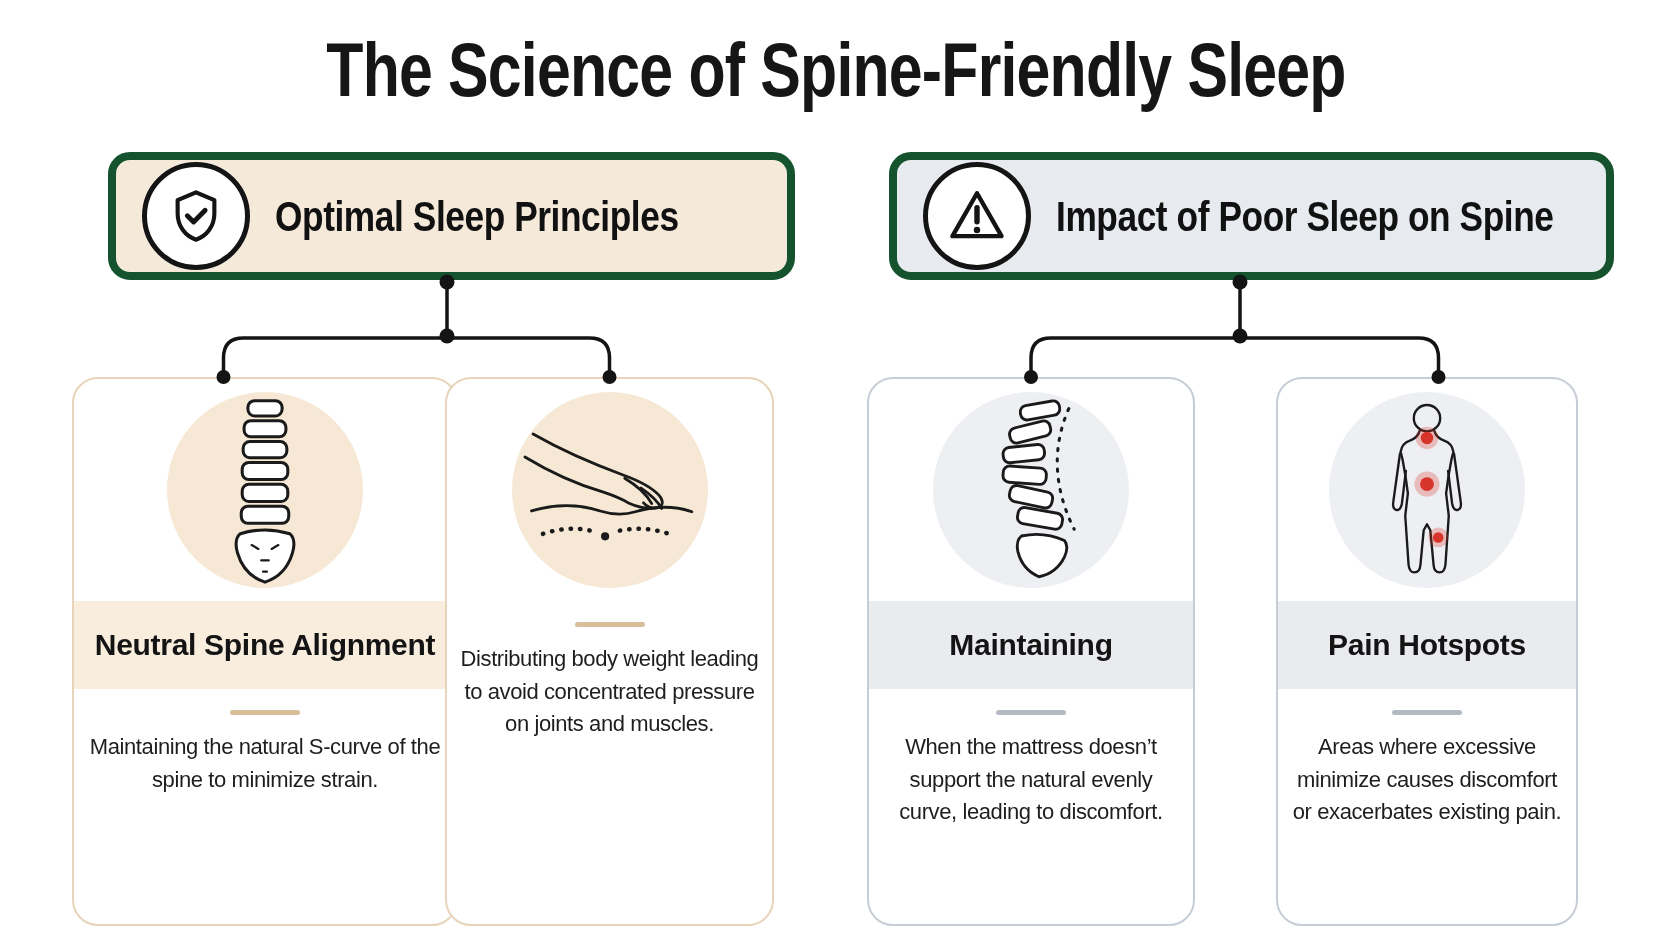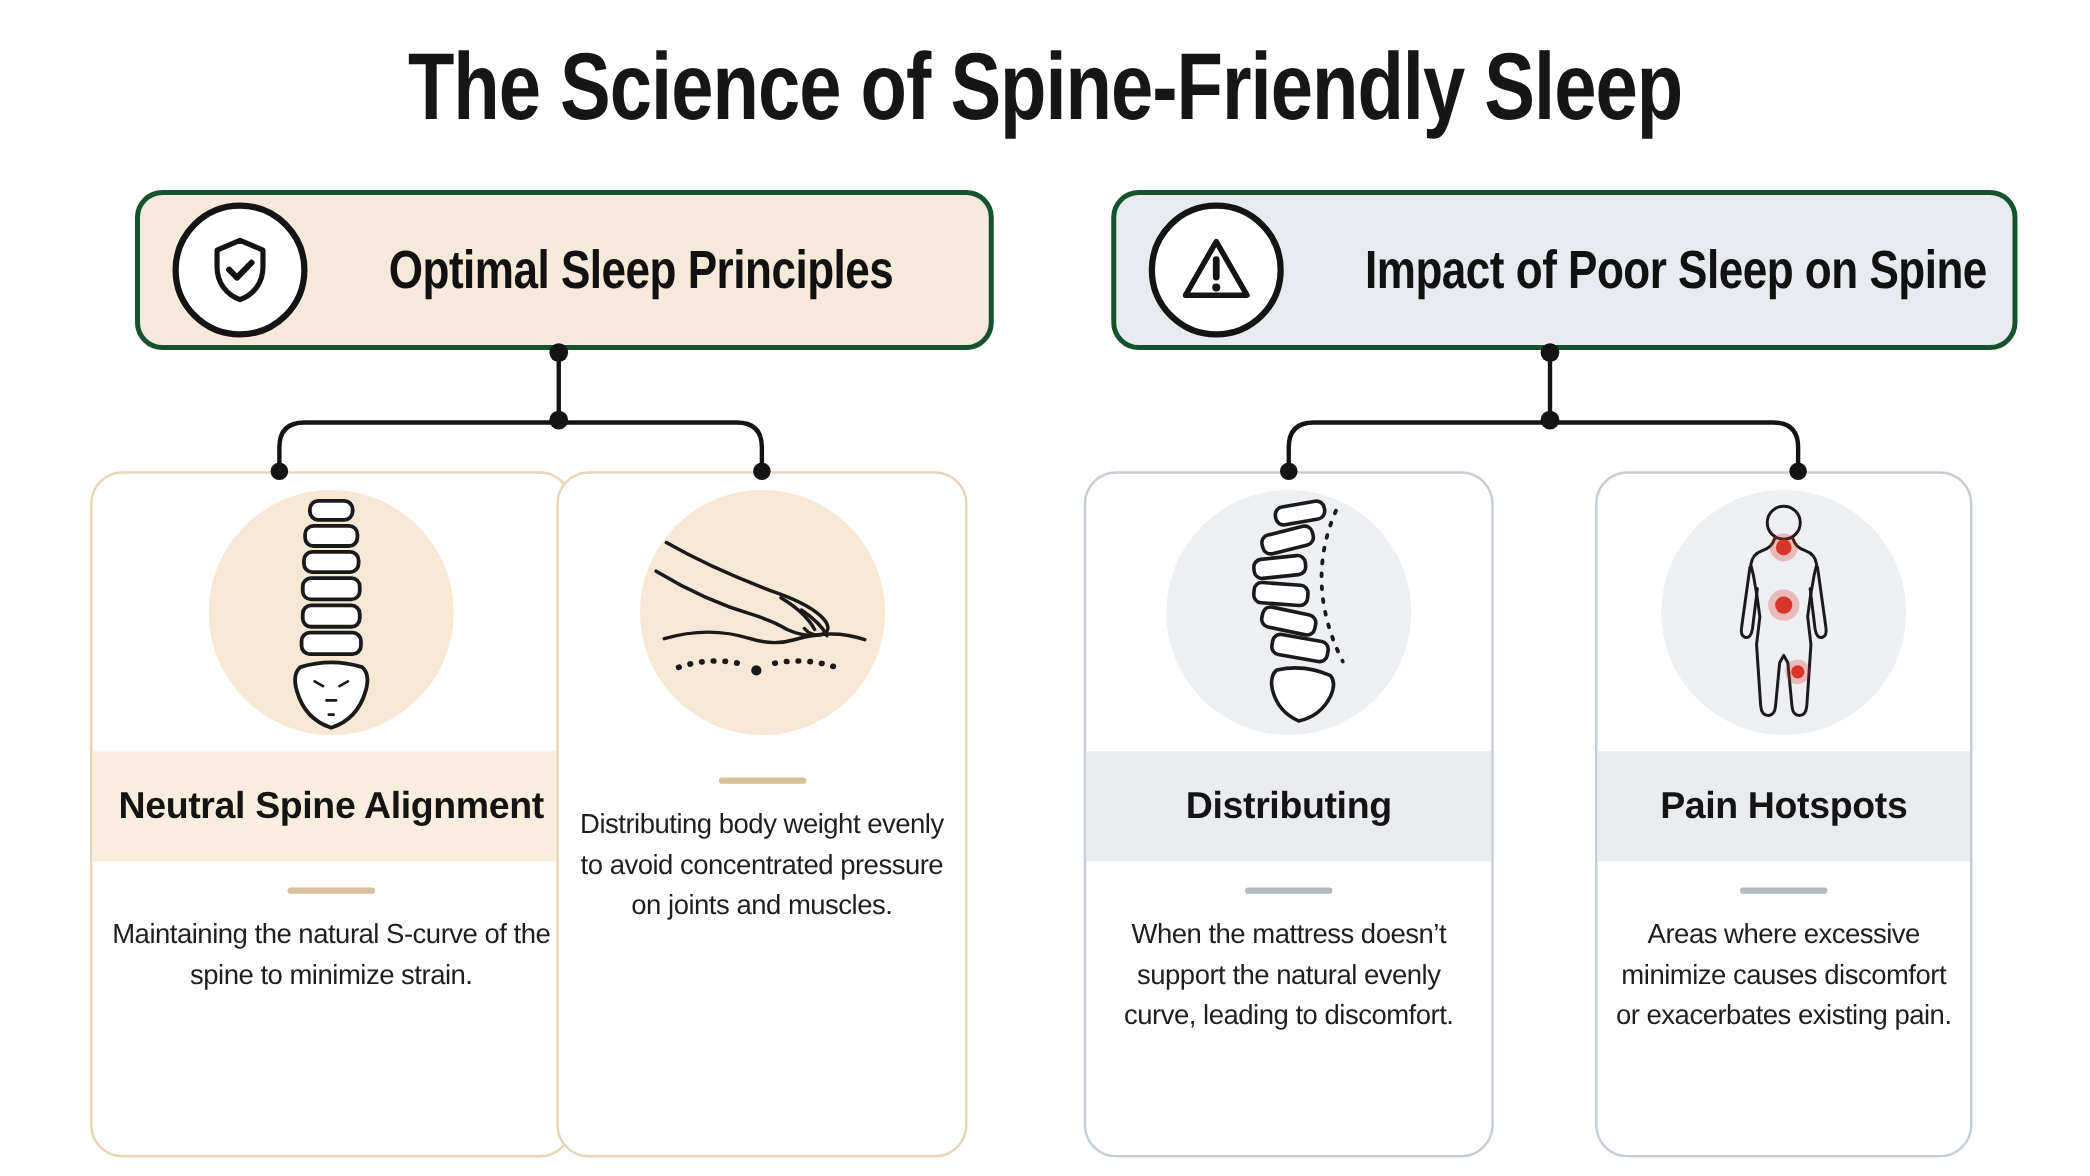--- a/index.html
+++ b/index.html
@@ -8,22 +8,22 @@
     font-family:"Liberation Sans","DejaVu Sans",sans-serif;color:#141414;
   }
   .page-title{
     position:absolute;top:26px;left:0;width:1672px;margin:0;
     text-align:center;font-size:76px;font-weight:bold;letter-spacing:-1px;
     transform:scaleX(0.80);transform-origin:center;white-space:nowrap;color:#161616;
   }
   
   .branch-header{
     position:absolute;top:152px;height:128px;box-sizing:border-box;
-    border:4px solid #14532d;border-radius:22px;
-    display:flex;align-items:center;gap:40px;
+    border:8px solid #14532d;border-radius:22px;
+    display:flex;align-items:center;
   }
   .branch-header.optimal{left:108px;width:687px;background:#f5e9da;}
   .branch-header.impact{left:889px;width:725px;background:#e7eaee;text-align:right;}
   .header-badge{
     width:108px;height:108px;border:5px solid #141414;border-radius:50%;
     background:#ffffff;box-sizing:border-box;flex:0 0 auto;
     margin-left:26px;display:flex;align-items:center;justify-content:center;
   }
   .header-label{
     font-size:43px;font-weight:bold;letter-spacing:-0.5px;white-space:nowrap;
@@ -123,40 +123,40 @@
         <path d="M 148 72 C 160 80, 169 89, 173 97"></path>
         <path d="M 128 60 C 143 69, 155 80, 161 91"></path>
         <path d="M 14 100 C 48 90, 76 93, 98 100 C 114 105, 128 105, 141 101 C 168 93, 190 94, 210 101"></path>
         <path d="M 28 128 Q 58 118 86 124" stroke-width="5.5" stroke-dasharray="0.5 11"></path>
         <circle cx="104" cy="131" r="5" fill="#1a1a1a" stroke="none"></circle>
         <path d="M 122 124 Q 152 118 182 128" stroke-width="5.5" stroke-dasharray="0.5 11"></path>
       </svg>
     </div>
   </div>
   <div class="divider"></div>
-  <p>Distributing body weight evenly to avoid concentrated pressure on joints and muscles.</p>
+  <p>Distributing body weight leading to avoid concentrated pressure on joints and muscles.</p>
 </div>
 
 <div class="card impact card-3">
   <div class="icon-wrap">
     <div class="icon-circle">
       <svg width="126" height="189" viewBox="0 0 140 210" fill="#ffffff" stroke="#1a1a1a" stroke-width="3.2" stroke-linejoin="round" stroke-linecap="round">
         <rect x="-22" y="-8" width="44" height="16" rx="7" transform="translate(80,16) rotate(-10)"></rect>
         <rect x="-23" y="-8.5" width="46" height="17" rx="7" transform="translate(69,40) rotate(-14)"></rect>
         <rect x="-23" y="-8.5" width="46" height="17" rx="7" transform="translate(62,64) rotate(-6)"></rect>
         <rect x="-24" y="-9" width="48" height="18" rx="7" transform="translate(63,88) rotate(4)"></rect>
         <rect x="-24" y="-9" width="48" height="18" rx="7" transform="translate(70,112) rotate(12)"></rect>
         <rect x="-25" y="-9" width="50" height="18" rx="7" transform="translate(80,136) rotate(10)"></rect>
         <path transform="translate(82,170) rotate(6)" d="M -24 -12 Q 0 -20 24 -12 Q 30 -6 26 6 Q 19 25 0 31 Q -19 25 -26 6 Q -30 -6 -24 -12 Z"></path>
         <path d="M 112 14 C 94 55, 94 100, 118 148" fill="none" stroke-width="3.4" stroke-dasharray="2.5 9"></path>
       </svg>
     </div>
   </div>
   <div class="card-band">
-    <h3>Distributing</h3>
+    <h3>Maintaining</h3>
   </div>
   <div class="divider"></div>
   <p>When the mattress doesn’t support the natural evenly curve, leading to discomfort.</p>
 </div>
 
 <div class="card impact card-4">
   <div class="icon-wrap">
     <div class="icon-circle">
       <svg width="132" height="178" viewBox="0 0 200 270" fill="none" stroke-linecap="round" stroke-linejoin="round">
         <g stroke="#1a1a1a" stroke-width="3.6">

